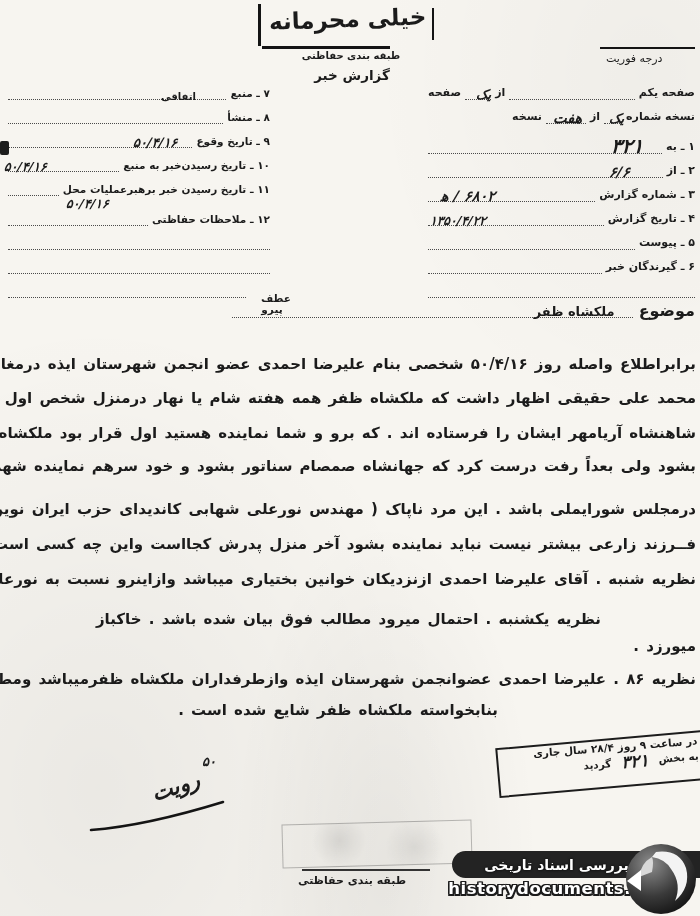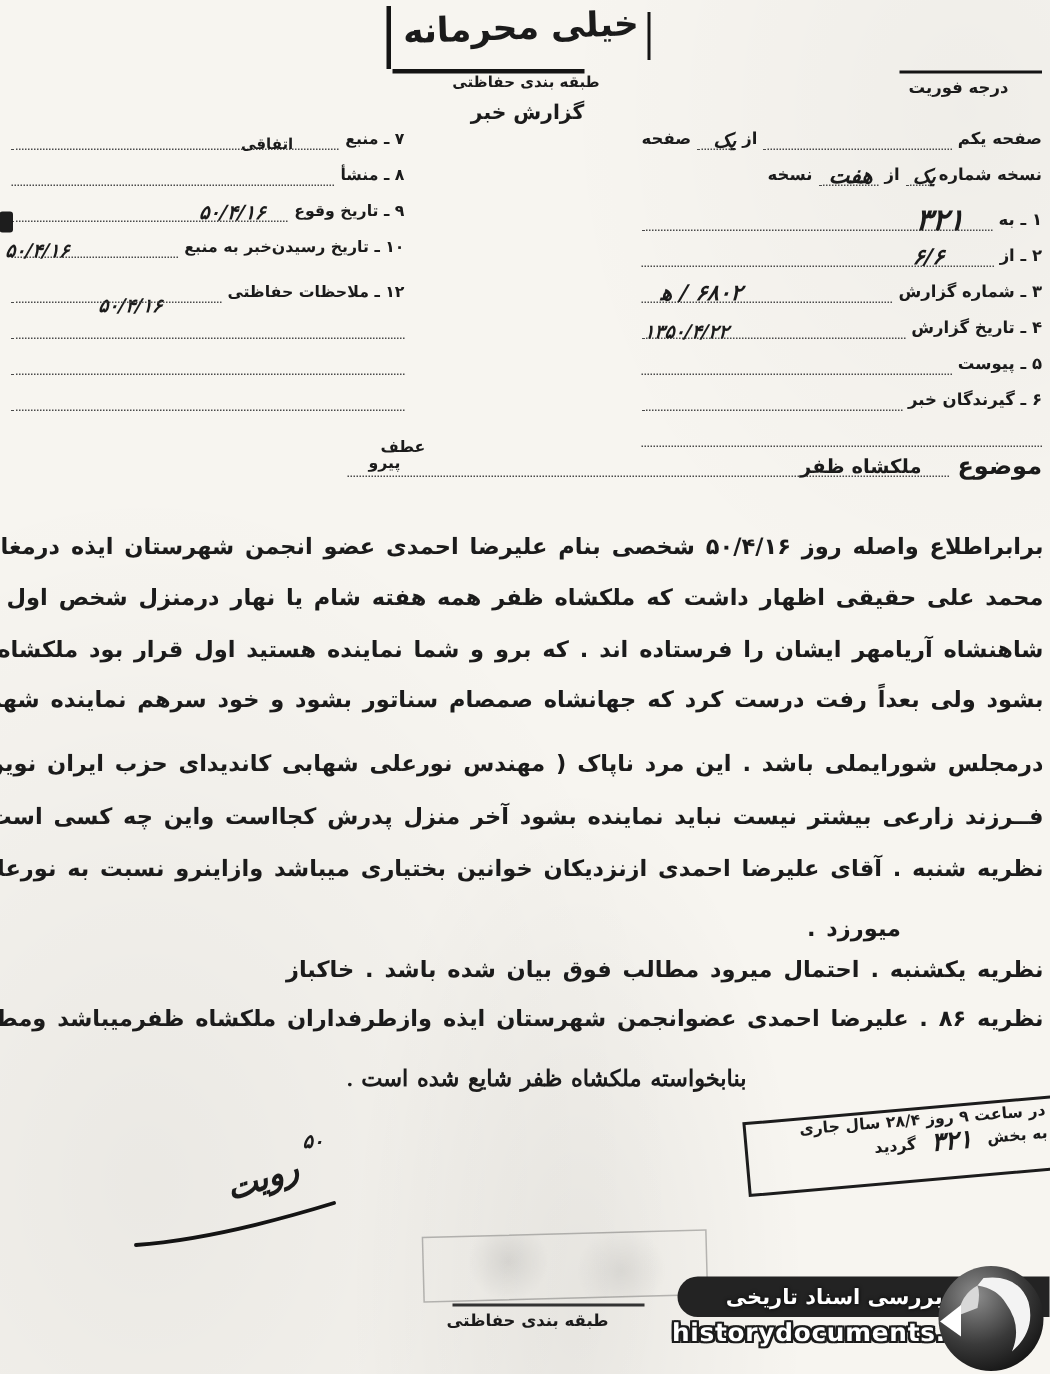--- a/index.html
+++ b/index.html
@@ -18,21 +18,21 @@
   .stamp-box .bar-l{position:absolute; left:0; top:0; width:2.5px; height:42px; background:#141414;}
   .stamp-box .bar-r{position:absolute; right:0; top:4px; width:2px; height:32px; background:#141414;}
   .stamp-box .stamp-text{
     position:absolute; right:8px; top:2px; font-size:23px; font-weight:bold;
     transform:rotate(-2deg); letter-spacing:1px; white-space:nowrap;
   }
   .stamp-underline{position:absolute; left:262px; top:46px; width:128px; height:2.5px; background:#141414;}
   .cls-top{position:absolute; left:296px; top:50px; width:110px; text-align:center; font-size:10px; font-weight:bold;}
   .form-title{position:absolute; left:302px; top:67px; width:100px; text-align:center; font-size:13.5px; font-weight:bold;}
   .urgency-line{position:absolute; left:600px; top:47px; width:95px; height:2px; background:#141414;}
-  .urgency{position:absolute; left:606px; top:52px; font-size:11px; font-weight:bold;}
+  .urgency{position:absolute; left:606px; top:52px; font-size:11px; font-weight:normal;}
   
   .frow{display:flex; align-items:flex-end; gap:4px; height:16px; margin-bottom:8px;}
   .flabel{font-weight:bold; font-size:11px; white-space:nowrap; line-height:14px;}
   .dots{flex:1; border-bottom:1.5px dotted #4a4a4a; height:13px; position:relative;}
   .dots.w18{flex:0 0 18px;} .dots.w26{flex:0 0 26px;} .dots.w40{flex:0 0 40px;}
   .val{position:absolute; bottom:-3px; white-space:nowrap;}
   .hw{font-style:italic; font-weight:bold; display:inline-block; transform:skewX(-4deg);}
   .hw-md{font-size:13px;} .hw-lg{font-size:14.5px;}
   .hw-num{font-size:20px; letter-spacing:2px; bottom:-5px;}
   .hw-sm{font-size:12.5px;}
@@ -43,38 +43,38 @@
   .meta-left .flabel{font-size:10.5px;text-align:center;}
   .v-r8{right:8%;} .v-r14{right:14%;} .v-l8{left:8%;} .v-l2{left:2px;} .v-l0{left:-4px;}
   .below-date{position:absolute; left:58px; top:112px; font-size:12.5px;}
   .edge-mark{position:absolute; left:0; top:141px; width:9px; height:14px; background:#1d1d1d; border-radius:2px;}
   
   .subject{position:absolute; left:232px; top:303px; width:463px; display:flex; align-items:flex-end; gap:6px;}
   .subject .flabel{font-size:16px;}
   .subject .dots{height:14px;}
   .subject .val{right:18px; font-size:13px; font-weight:bold; bottom:-2px;margin-top:28px;}
   .refstack{
-    position:absolute; left:14px; top:-10px; width:52px; text-align:left;
+    position:absolute; left:14px; top:-10px; width:52px; text-align:center;
     background:#f7f5f0; font-size:10.5px; font-weight:bold; line-height:11px;
   }
   .refstack .refline{border-top:1.5px solid #222; margin:1px 4px;}
   
   .body{position:absolute; left:4px; top:348px; width:692px;}
   .bline{white-space:nowrap; line-height:20px; font-weight:bold; font-size:15px; word-spacing:2px;}
   .body .bline:nth-child(1){margin-top:6px;}
   .body .bline:nth-child(2){margin-top:14px;}
   .body .bline:nth-child(3){margin-top:15px;}
   .body .bline:nth-child(4){margin-top:13px;}
   .body .bline:nth-child(5){margin-top:23px;}
   .body .bline:nth-child(6){margin-top:15px;}
   .body .bline:nth-child(7){margin-top:15px;}
   .body .bline:nth-child(8){margin-top:20px; margin-right:95px;}
   .body .bline:nth-child(9){margin-top:7px;}
   .body .bline:nth-child(10){margin-top:13px;}
-  .body .bline:nth-child(11){margin-top:21px; margin-right:198px;font-family:Liberation Serif, serif;}
+  .body .bline:nth-child(11){margin-top:11px; margin-right:198px;}
   
   .routing-stamp{
     position:absolute; left:497px; top:739px; width:194px; height:44px;
     border:2.5px solid #1c1c1c; transform:rotate(-5deg); padding:1px 6px;
     font-size:10.5px; font-weight:bold;
   }
   .routing-stamp .rs-l1{white-space:nowrap; transform:rotate(0.5deg);}
   .routing-stamp .rs-l2{display:flex; align-items:center; gap:10px;}
   .routing-stamp .rs-num{font-size:17px; font-style:italic; letter-spacing:2px;}
   .seen-note{position:absolute; left:85px; top:752px; width:145px; height:90px;}
@@ -205,20 +205,24 @@
       <span class="dots">
         <span class="val hw hw-md v-r8">۵۰/۴/۱۶</span>
       </span>
     </div>
     <div class="frow">
       <span class="flabel">۱۰ ـ تاریخ رسیدن‌خبر به منبع</span>
       <span class="dots">
         <span class="val hw hw-sm v-l0">۵۰/۴/۱۶</span>
       </span>
     </div>
+    <div class="frow">
+      <span class="flabel">۱۱ ـ تاریخ رسیدن خبر برهبرعملیات محل</span>
+      <span class="dots"></span>
+    </div>
     <span class="below-date hw">۵۰/۴/۱۶</span>
     <div class="frow" style="margin-top:14px;">
       <span class="flabel">۱۲ ـ ملاحظات حفاظتی</span>
       <span class="dots">
         <span class="val"></span>
       </span>
     </div>
     <div class="frow">
         <span class="dots"></span>
       </div>
@@ -245,22 +249,22 @@
   </div>
 
   <div class="body">
     <div class="bline">برابراطلاع واصله روز ۵۰/۴/۱۶ شخصی بنام علیرضا احمدی عضو انجمن شهرستان ایذه درمغازه</div>
     <div class="bline">محمد علی حقیقی اظهار داشت که ملکشاه ظفر همه هفته شام یا نهار درمنزل شخص اول مملکت میباشد</div>
     <div class="bline">شاهنشاه آریامهر ایشان را فرستاده اند . که برو و شما نماینده هستید اول قرار بود ملکشاه ظفر سناتور</div>
     <div class="bline">بشود ولی بعداً رفت درست کرد که جهانشاه صمصام سناتور بشود و خود سرهم نماینده شهرستان ایــذه</div>
     <div class="bline">درمجلس شورایملی باشد . این مرد ناپاک ( مهندس نورعلی شهابی کاندیدای حزب ایران نوین ) که</div>
     <div class="bline">فــرزند زارعی بیشتر نیست نباید نماینده بشود آخر منزل پدرش کجااست واین چه کسی است .</div>
     <div class="bline">نظریه شنبه . آقای علیرضا احمدی ازنزدیکان خوانین بختیاری میباشد وازاینرو نسبت به نورعلی شهابی حسادت</div>
+    <div class="bline">نظریه یکشنبه . احتمال میرود مطالب فوق بیان شده باشد . خاکباز</div>
     <div class="bline">میورزد .</div>
-    <div class="bline">نظریه یکشنبه . احتمال میرود مطالب فوق بیان شده باشد . خاکباز</div>
     <div class="bline">نظریه ۸۶ . علیرضا احمدی عضوانجمن شهرستان ایذه وازطرفداران ملکشاه ظفرمیباشد ومطالب فوق</div>
     <div class="bline">بنابخواسته ملکشاه ظفر شایع شده است .</div>
   </div>
 
   <div class="routing-stamp">
     <div class="rs-l1">در ساعت ۹ روز ۲۸/۴ سال جاری</div>
     <div class="rs-l2">
       <span>به بخش</span>
       <span class="rs-num">۳۲۱</span>
       <span>گردید</span>

